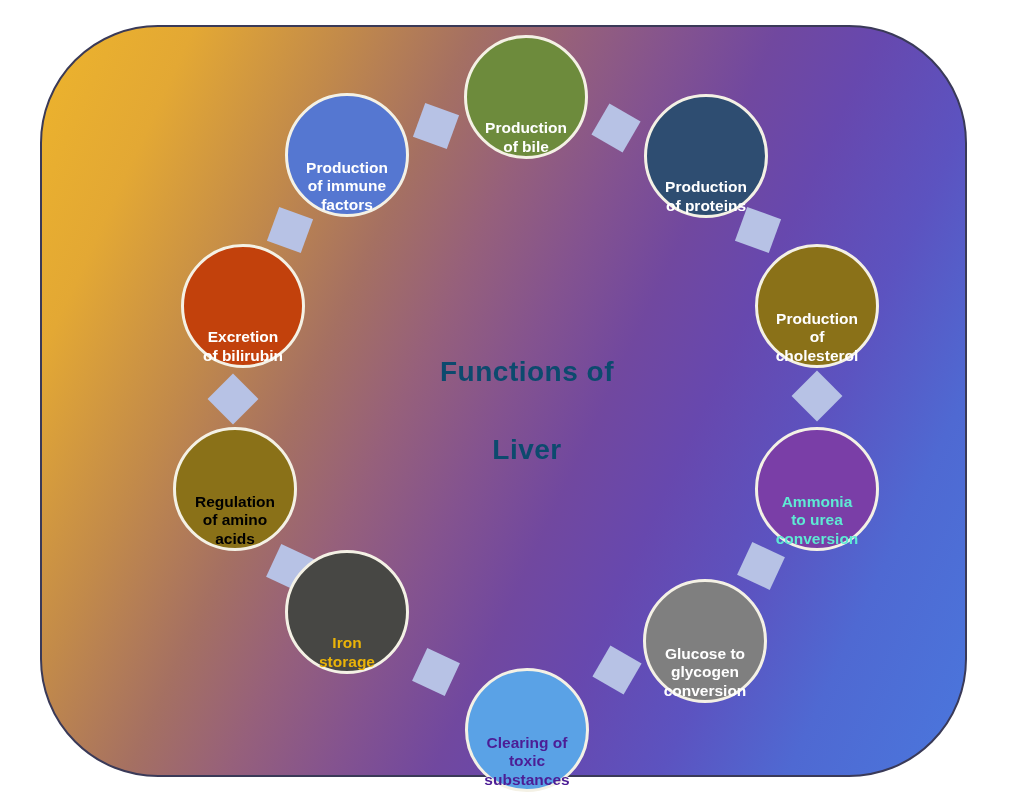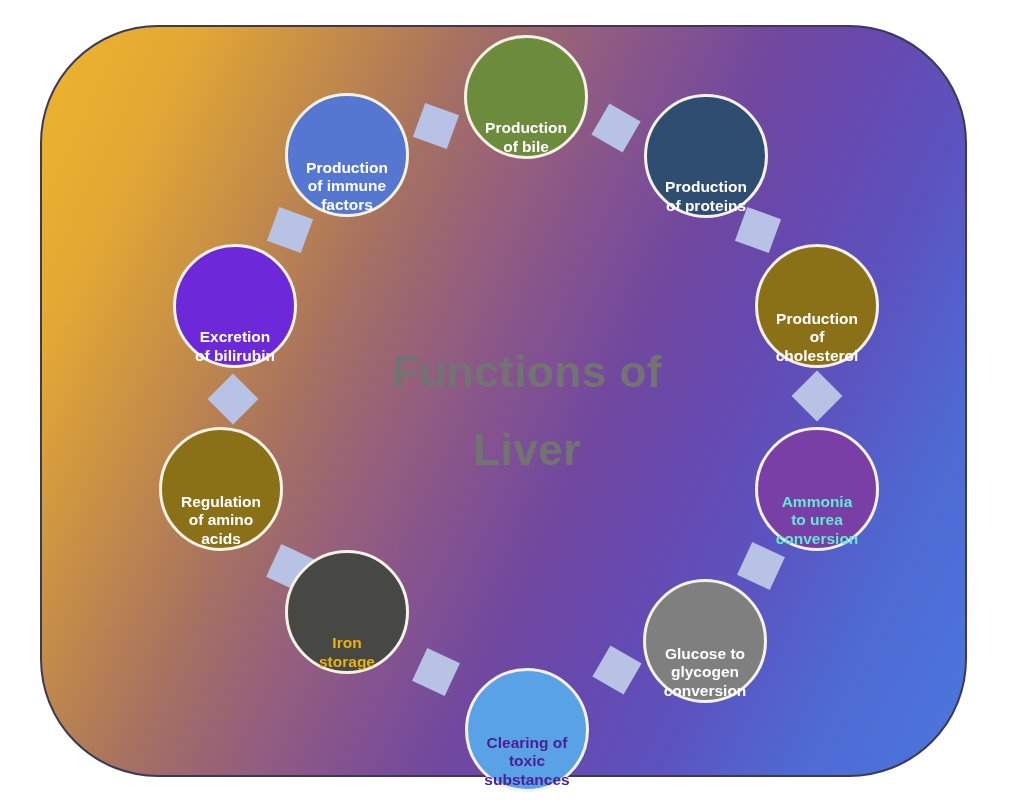--- a/index.html
+++ b/index.html
@@ -36,23 +36,23 @@
       #5c53c0 76%,
       #4f69d2 86%,
       #4a77dd 100%);
   }
   .title {
     position: absolute;
     left: 527px;
     top: 333px;
     transform: translateX(-50%);
     text-align: center;
-    color: #737373;
+    color: #0c4a6e;
     font-weight: 700;
-    font-size: 44px;
+    font-size: 28px;
     line-height: 78px;
     white-space: nowrap;
     letter-spacing: 0.5px;
   }
   .node {
     position: absolute;
     width: 124px;
     height: 124px;
     border-radius: 50%;
     box-sizing: border-box;
@@ -116,26 +116,26 @@
       </div>
       <div class="node" style="left: 527px; top: 730px; background: rgb(90, 162, 230); border-color: rgb(244, 241, 229); color: #4c1d95;">
         <span>Clearing of
 toxic
 substances</span>
       </div>
       <div class="node" style="left: 347px; top: 612px; background: rgb(71, 71, 68); border-color: rgb(244, 241, 229); color: #eab308;">
         <span>Iron
 storage</span>
       </div>
-      <div class="node" style="left: 221px; top: 489px; background: rgb(138, 113, 24); border-color: rgb(244, 241, 229); color: #ffffff;">
+      <div class="node" style="left: 235px; top: 489px; background: rgb(138, 113, 24); border-color: rgb(244, 241, 229); color: #000000;">
         <span>Regulation
 of amino
 acids</span>
       </div>
-      <div class="node" style="left: 235px; top: 306px; background: #6d28d9; border-color: rgb(244, 241, 229); color: rgb(255, 255, 255);">
+      <div class="node" style="left: 243px; top: 306px; background: #c2410c; border-color: rgb(244, 241, 229); color: rgb(255, 255, 255);">
         <span>Excretion
 of bilirubin</span>
       </div>
       <div class="node" style="left: 347px; top: 155px; background: rgb(85, 119, 209); border-color: rgb(244, 241, 229); color: rgb(255, 255, 255);">
         <span>Production
 of immune
 factors</span>
       </div>
     </div>
   <div class="title">

